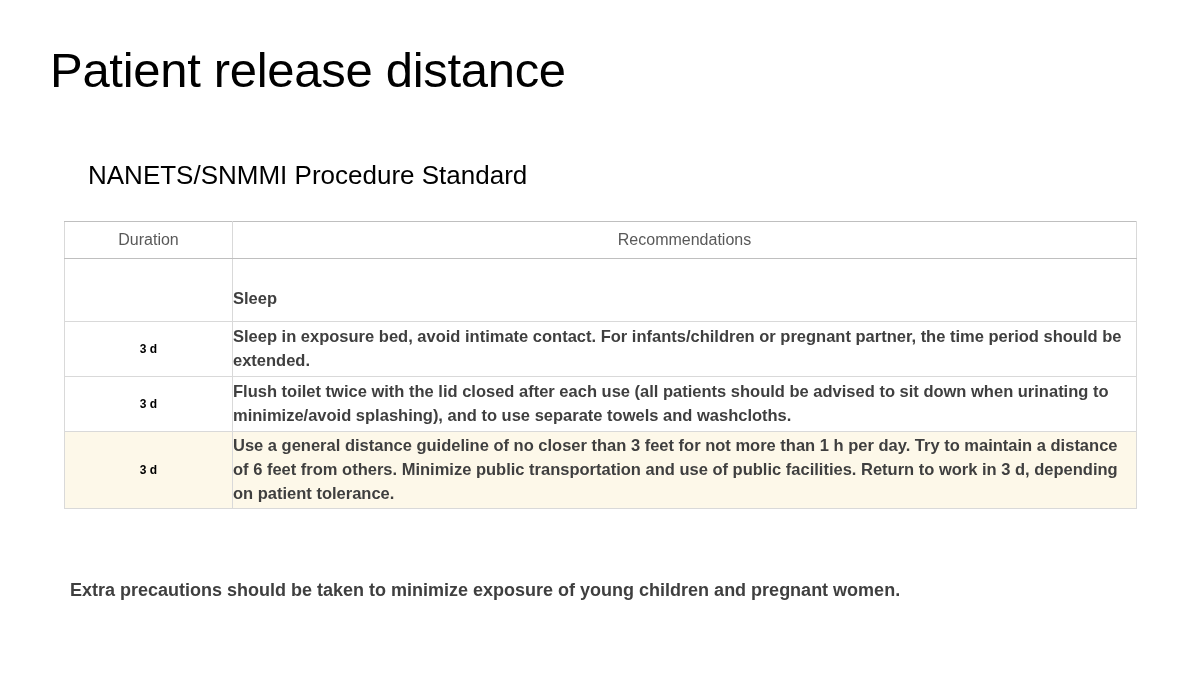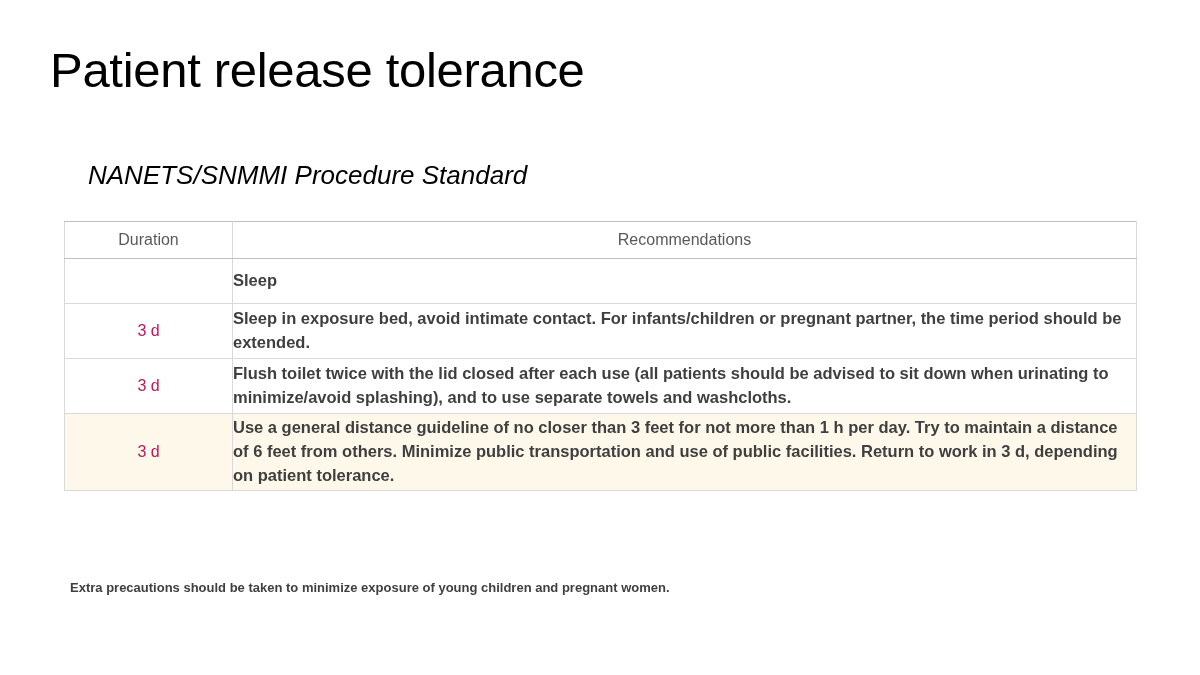--- a/index.html
+++ b/index.html
@@ -32,21 +32,20 @@
     white-space: nowrap;
   }
   .subtitle {
     position: absolute;
     left: 88px;
     top: 160px;
     font-size: 26px;
     font-weight: 400;
     color: #000000;
     white-space: nowrap;
-    font-style: italic;
   }
   .table-wrap {
     position: absolute;
     left: 64px;
     top: 221px;
     width: 1072px;
   }
   table.ptable {
     border-collapse: collapse;
     width: 1072px;
@@ -66,58 +65,58 @@
     font-size: 16px;
     font-weight: 400;
     color: #595959;
     text-align: center;
     height: 36px;
     border-top: 1px solid #bfbfbf;
     border-bottom: 1px solid #bfbfbf;
   }
   td.dur {
     text-align: center;
-    color: #be185d;
-    font-weight: normal;
-    font-size: 16px;
+    color: #000000;
+    font-weight: bold;
+    font-size: 12px;
   }
   td.rec {
     text-align: left;
     color: #3f3f3f;
     font-weight: bold;
     font-size: 16.5px;
     line-height: 1.45;
     padding: 7px 12px 8px 11px;
   }
   tr.section td.rec {
-    padding-top: 6px;
+    padding-top: 24px;
     padding-bottom: 6px;
   }
   tr.row-h1 td { height: 32px; }
   tr.row-h2 td { height: 54px; }
   tr.row-h3 td { height: 76px; }
   tr.highlight td {
     background: #fdf8e9;
   }
   .footnote {
     position: absolute;
     left: 70px;
     top: 580px;
-    font-size: 13px;
+    font-size: 18px;
     font-weight: bold;
     color: #3f3f3f;
     white-space: nowrap;
   }
 </style>
 </head>
 <body>
 
 <div class="slide">
 
-  <div class="slide-title">Patient release tolerance</div>
+  <div class="slide-title">Patient release distance</div>
 
   <div class="subtitle">NANETS/SNMMI Procedure Standard</div>
 
   <div class="table-wrap">
     <table class="ptable">
       <colgroup>
         <col class="c-dur">
         <col class="c-rec">
       </colgroup>
       <thead>

